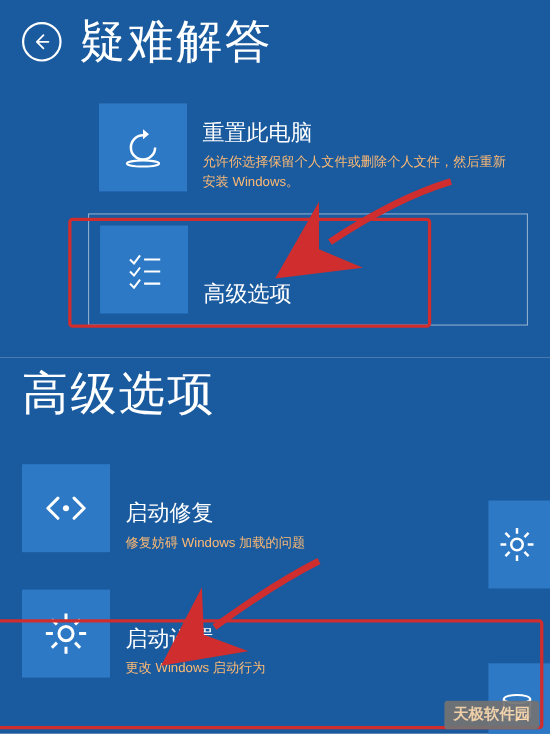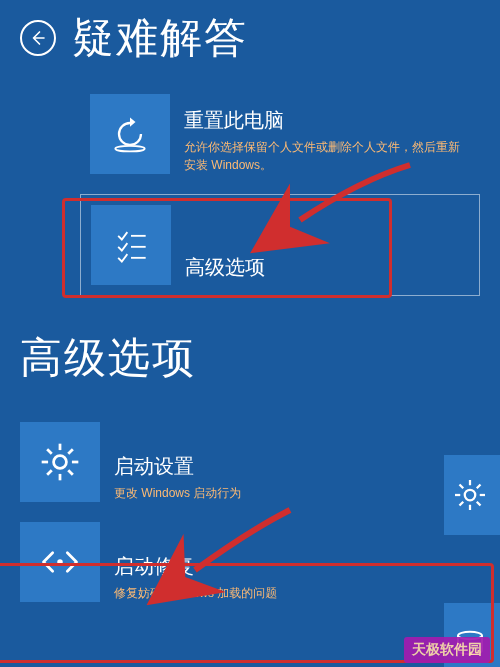--- a/index.html
+++ b/index.html
@@ -114,21 +114,21 @@
     display: flex;
     align-items: center;
     justify-content: flex-start;
     padding-left: 8px;
   }
   .right-tile svg { width: 36px; height: 36px; }
   .watermark {
     position: absolute;
     right: 10px;
     bottom: 4px;
-    background: #a21caf;
+    background: #737373;
     color: #ffd8a8;
     font-size: 14px;
     font-weight: 600;
     padding: 4px 8px;
     border-radius: 3px;
     opacity: 0.92;
   }
   .tile-wrapper-bordered {
     border: 1px solid rgba(255,255,255,0.5);
     padding: 10px;
@@ -189,20 +189,34 @@
         </marker>
       </defs>
       <path d="M130,5 Q80,20 20,60" stroke="#d02e2e" stroke-width="6" fill="none" marker-end="url(#ah1)"></path>
     </svg>
   </div>
 </div>
 
 <div class="screen screen-bottom">
   <div class="page-title" style="margin-bottom:36px;">高级选项</div>
 
+  <div class="tile-row tiles-bottom">
+    <div class="tile-icon-box">
+      <svg viewBox="0 0 48 48">
+        <path d="M16 14 L6 24 L16 34" stroke="#fff" stroke-width="3" fill="none" stroke-linecap="round" stroke-linejoin="round"></path>
+        <path d="M32 14 L42 24 L32 34" stroke="#fff" stroke-width="3" fill="none" stroke-linecap="round" stroke-linejoin="round"></path>
+        <circle cx="24" cy="24" r="3" fill="#fff"></circle>
+      </svg>
+    </div>
+    <div class="tile-text">
+      <div class="tile-title">启动修复</div>
+      <div class="tile-desc">修复妨碍 Windows 加载的问题</div>
+    </div>
+  </div>
+
   <div class="tile-row tiles-bottom" style="margin-top:34px;">
     <div class="tile-icon-box">
       <svg viewBox="0 0 48 48">
         <circle cx="24" cy="24" r="7" fill="none" stroke="#fff" stroke-width="3"></circle>
         <g stroke="#fff" stroke-width="3">
           <line x1="24" y1="4" x2="24" y2="11"></line>
           <line x1="24" y1="37" x2="24" y2="44"></line>
           <line x1="4" y1="24" x2="11" y2="24"></line>
           <line x1="37" y1="24" x2="44" y2="24"></line>
           <line x1="10" y1="10" x2="15" y2="15"></line>
@@ -211,34 +225,20 @@
           <line x1="15" y1="33" x2="10" y2="38"></line>
         </g>
       </svg>
     </div>
     <div class="tile-text">
       <div class="tile-title">启动设置</div>
       <div class="tile-desc">更改 Windows 启动行为</div>
     </div>
   </div>
 
-  <div class="tile-row tiles-bottom">
-    <div class="tile-icon-box">
-      <svg viewBox="0 0 48 48">
-        <path d="M16 14 L6 24 L16 34" stroke="#fff" stroke-width="3" fill="none" stroke-linecap="round" stroke-linejoin="round"></path>
-        <path d="M32 14 L42 24 L32 34" stroke="#fff" stroke-width="3" fill="none" stroke-linecap="round" stroke-linejoin="round"></path>
-        <circle cx="24" cy="24" r="3" fill="#fff"></circle>
-      </svg>
-    </div>
-    <div class="tile-text">
-      <div class="tile-title">启动修复</div>
-      <div class="tile-desc">修复妨碍 Windows 加载的问题</div>
-    </div>
-  </div>
-
   <div class="right-tiles">
     <div class="right-tile">
       <svg viewBox="0 0 48 48">
         <circle cx="24" cy="24" r="7" fill="none" stroke="#fff" stroke-width="3"></circle>
         <g stroke="#fff" stroke-width="3">
           <line x1="24" y1="4" x2="24" y2="11"></line>
           <line x1="24" y1="37" x2="24" y2="44"></line>
           <line x1="4" y1="24" x2="11" y2="24"></line>
           <line x1="37" y1="24" x2="44" y2="24"></line>
           <line x1="10" y1="10" x2="15" y2="15"></line>

